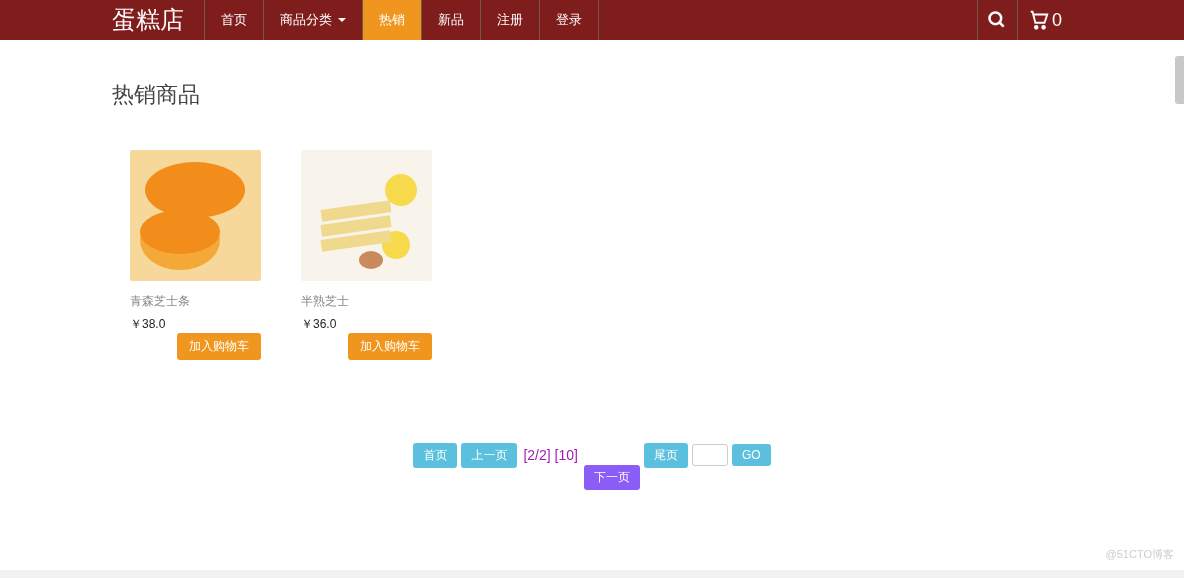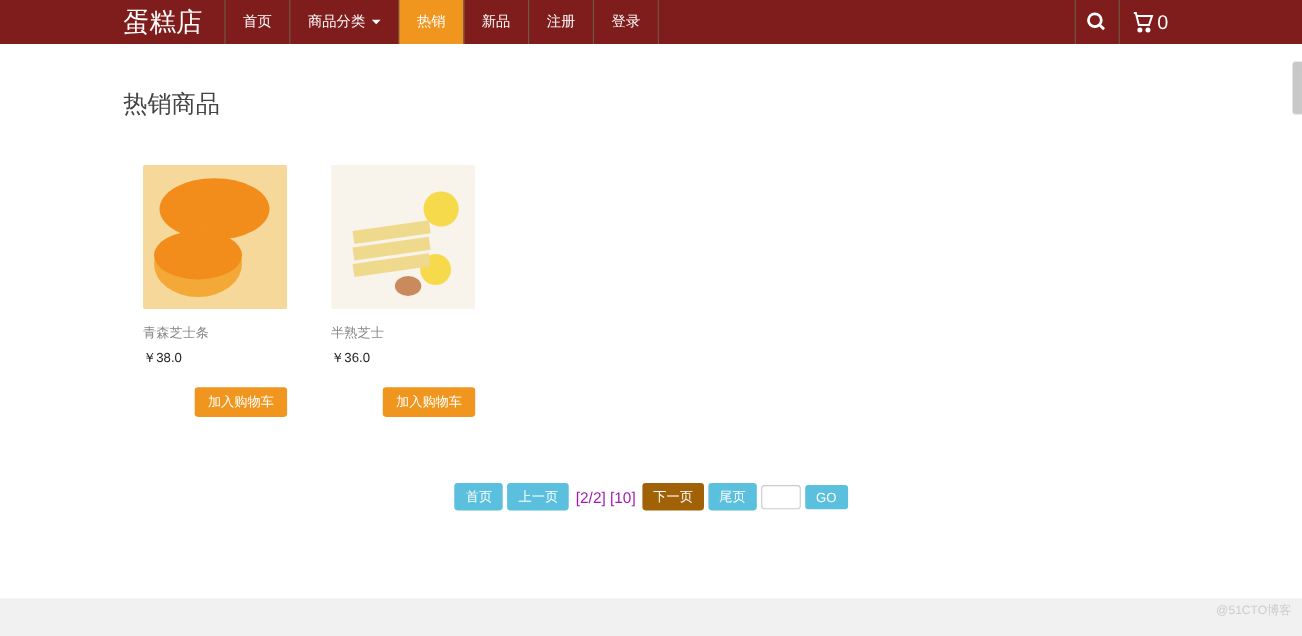--- a/index.html
+++ b/index.html
@@ -118,40 +118,39 @@
     }
     .btn-cart {
       background: #f0961e;
       color: #fff;
       border: none;
       font-size: 12px;
       padding: 5px 12px;
       border-radius: 3px;
       cursor: pointer;
       float: right;
-      margin-top: 18px;
     }
     
     .pagination {
       display: flex;
       justify-content: center;
       align-items: center;
       gap: 4px;
       margin-top: 60px;
     }
     .page-btn {
       background: #5bc0de;
       color: #fff;
       border: none;
       border-radius: 3px;
       padding: 4px 10px;
       font-size: 12px;
       cursor: pointer;
     }
-    .page-btn.disabled { background: #a16207; }
+    .page-btn.disabled { background: #8b5cf6; margin-top: 45px; }
     .page-info {
       font-size: 14px;
       color: #a21caf;
       padding: 0 2px;
     }
     .page-input {
       width: 36px;
       height: 22px;
       border: 1px solid #ccc;
       border-radius: 3px;

